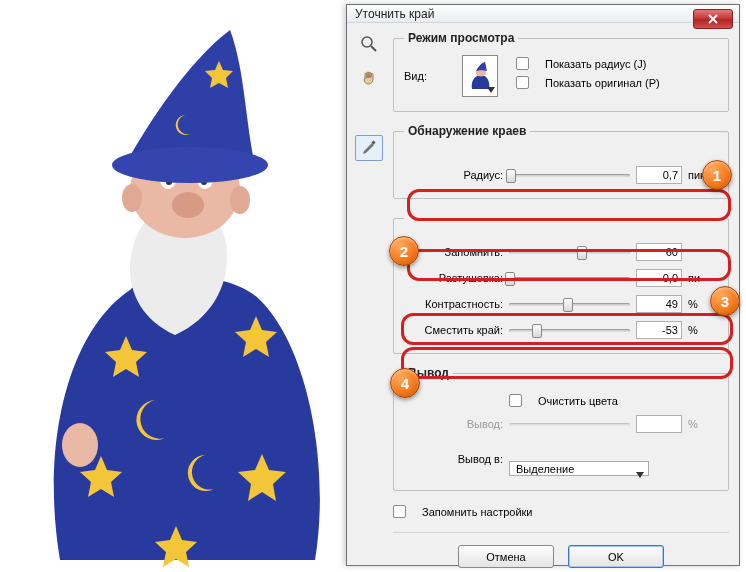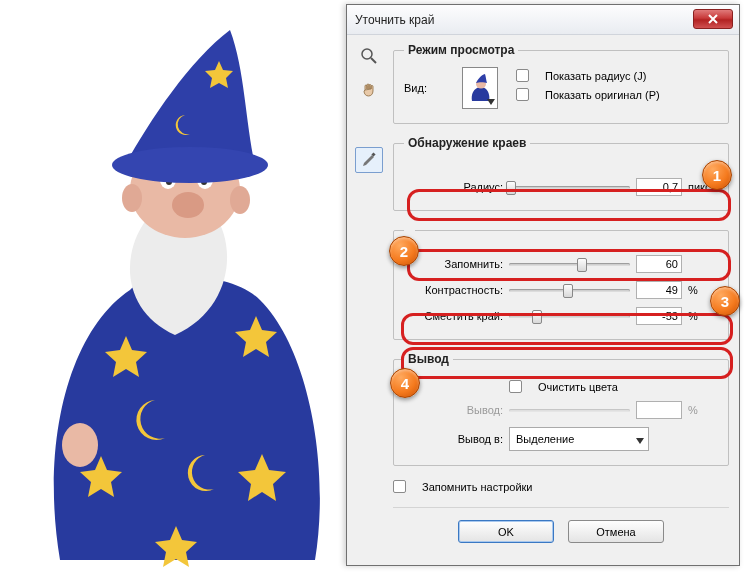--- a/index.html
+++ b/index.html
@@ -1,21 +1,21 @@
 <!DOCTYPE html>
 <html><head>
 <meta charset="utf-8">
 <style>
   * { box-sizing: border-box; margin: 0; padding: 0; }
   body { font-family: "Segoe UI", Tahoma, Arial, sans-serif; font-size: 11px; background: #000; color: #000; }
   .wrap { width: 746px; height: 572px; background: #fff; position: relative; display: flex; }
   .preview { width: 346px; height: 572px; background: #fff; position: relative; }
   .wizard-svg { width: 100%; height: 100%; }
   .dialog { position: absolute; left: 346px; top: 4px; width: 394px; height: 562px; border: 1px solid #707070; background: #f0f0f0; box-shadow: -2px 0 6px rgba(0,0,0,0.2); }
-  .titlebar { height: 30px; background: linear-gradient(#fdfdfe, #e9ecf1); border-bottom: 1px solid #d0d4db; display: flex; align-items: center; padding: 0 8px; position: relative; }
+  .titlebar { height: 18px; background: linear-gradient(#fdfdfe, #e9ecf1); border-bottom: 1px solid #d0d4db; display: flex; align-items: center; padding: 0 8px; position: relative; }
   .titlebar-title { font-size: 12px; color: #222; }
   .close-btn { position: absolute; right: 6px; top: 4px; width: 40px; height: 20px; background: linear-gradient(#e07a7a, #c83a3a 45%, #b22222 55%, #d05050); border: 1px solid #8a2020; border-radius: 3px; display: flex; align-items: center; justify-content: center; }
   .close-btn svg { stroke: #fff; stroke-width: 2; }
   .body { padding: 8px 10px 6px 8px; }
   .toolcol { width: 38px; float: left; }
   .toolbtn { width: 28px; height: 26px; border: 1px solid transparent; display: flex; align-items: center; justify-content: center; margin-bottom: 8px; }
   .toolbtn.sel { border: 1px solid #7a9ecf; background: #e6f0fb; border-radius: 2px; }
   .content { margin-left: 38px; }
   fieldset { border: 1px solid #c0c0c0; border-radius: 2px; padding: 10px 10px 14px 10px; margin-bottom: 12px; position: relative; background: #f0f0f0; }
   legend { padding: 0 4px; color: #222; font-weight: bold; font-size: 12px; }
@@ -27,21 +27,21 @@
   .valbox { width: 46px; height: 18px; border: 1px solid #b0b0b0; background: #fff; text-align: right; padding: 1px 3px; margin-left: 6px; font-size: 11px; }
   .unit { width: 36px; padding-left: 6px; }
   .checkbox { display: inline-flex; align-items: center; gap: 16px; }
   .checkbox .cb { width: 13px; height: 13px; border: 1px solid #8a8a8a; background: #fff; border-radius: 2px; }
   .chk-col { margin-left: 10px; }
   .chk-col .checkbox { margin-bottom: 6px; display: flex; }
   .viewmode-row { display: flex; align-items: center; gap: 8px; }
   .thumb-preview { width: 36px; height: 42px; border: 1px solid #888; background: #fff; display: flex; align-items: center; justify-content: center; position: relative; }
   .thumb-preview .mini { width: 26px; height: 30px; }
   .dd { position: absolute; right: 1px; bottom: 1px; width: 10px; height: 10px; display: flex; align-items: center; justify-content: center; }
-  .select { border: 1px solid #aaa; background: #fff; height: 24px; min-width: 140px; display: flex; align-items: center; padding: 0 18px 0 6px; position: relative; }
+  .select { border: 1px solid #aaa; background: #fff; height: 15px; min-width: 140px; display: flex; align-items: center; padding: 0 18px 0 6px; position: relative; margin-top: 20px; }
   .select .caret { position: absolute; right: 4px; top: 6px; }
   .btnrow { display: flex; justify-content: center; gap: 14px; padding: 4px 0 0; }
   .btn { min-width: 96px; height: 23px; border: 1px solid #8a8a8a; border-radius: 3px; background: linear-gradient(#fefefe,#e4e4e4); display: flex; align-items: center; justify-content: center; font-size: 11px; }
   .btn.primary { border: 1px solid #3a78c3; box-shadow: 0 0 0 1px #a8c8ee inset; }
   .remember { margin: 2px 0 10px 0; }
   .disabled { color: #9a9a9a; }
   
   .callout { position: absolute; width: 30px; height: 30px; border-radius: 50%; background: radial-gradient(circle at 35% 30%, #ffa95e, #f57b1f 55%, #c94e00); border: 1px solid #a84300; box-shadow: 0 2px 4px rgba(0,0,0,0.4), inset 0 2px 3px rgba(255,255,255,0.4); color: #fff; font-weight: bold; font-size: 15px; display: flex; align-items: center; justify-content: center; z-index: 20; }
   
   .hl { position: absolute; border: 3px solid #d62020; border-radius: 12px; pointer-events: none; z-index: 15; }
@@ -180,20 +180,29 @@
           <div class="row">
             <span class="lbl">Запомнить:</span>
             <div class="slider-track">
                 <div class="track"></div>
                 <div class="thumb" style="left:60%"></div>
               </div>
             <input class="valbox" value="60" style="">
             <span class="unit"></span>
           </div>
           <div class="row">
+            <span class="lbl">Растушевка:</span>
+            <div class="slider-track">
+                <div class="track"></div>
+                <div class="thumb" style="left:1%"></div>
+              </div>
+            <input class="valbox" value="0,0" style="">
+            <span class="unit">пи</span>
+          </div>
+          <div class="row">
             <span class="lbl">Контрастность:</span>
             <div class="slider-track">
                 <div class="track"></div>
                 <div class="thumb" style="left:49%"></div>
               </div>
             <input class="valbox" value="49" style="">
             <span class="unit">%</span>
           </div>
           <div class="row">
             <span class="lbl">Сместить край:</span>
@@ -234,25 +243,25 @@
             </div>
           </div>
         </fieldset>
 
         <label class="checkbox remember">
             <span class="cb"></span>
             <span>Запомнить настройки</span>
           </label>
         <hr class="hrule">
         <div class="btnrow">
+          <div class="btn">
+              <span>Отмена</span>
+            </div>
           <div class="btn primary">
               <span>OK</span>
-            </div>
-          <div class="btn">
-              <span>Отмена</span>
             </div>
         </div>
       </div>
     </div>
   </div>
 
   <div class="hl" style="left:407px; top:189px; width:324px; height:32px"></div>
   <div class="hl" style="left:407px; top:249px; width:324px; height:32px"></div>
   <div class="hl" style="left:401px; top:313px; width:332px; height:32px"></div>
   <div class="hl" style="left:401px; top:347px; width:332px; height:32px"></div>

